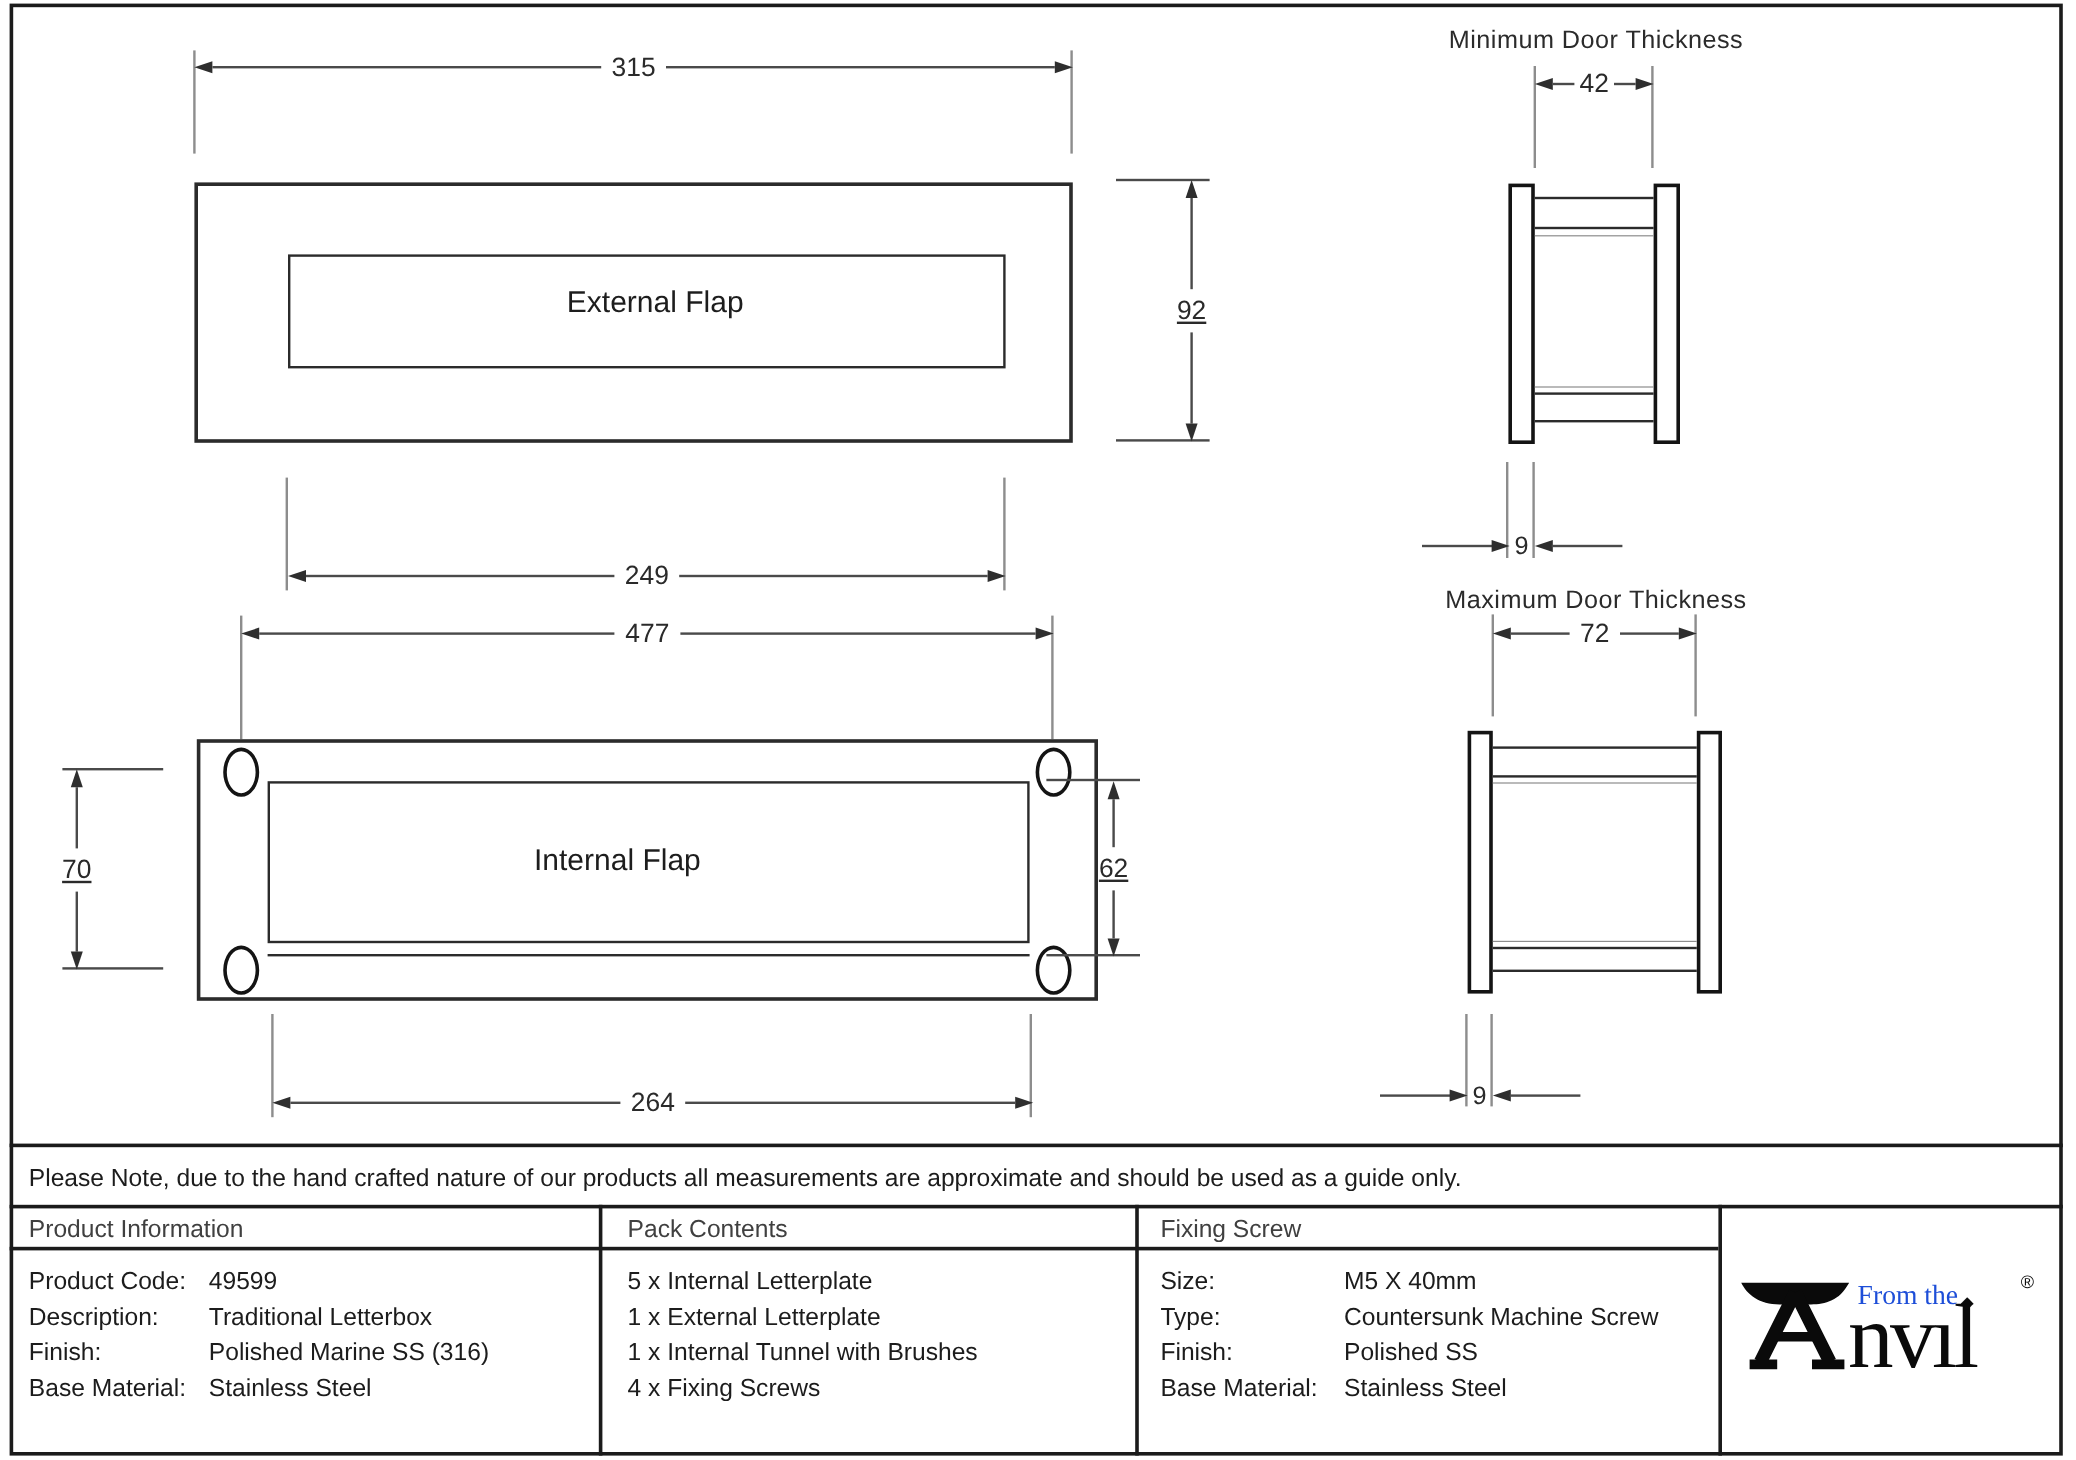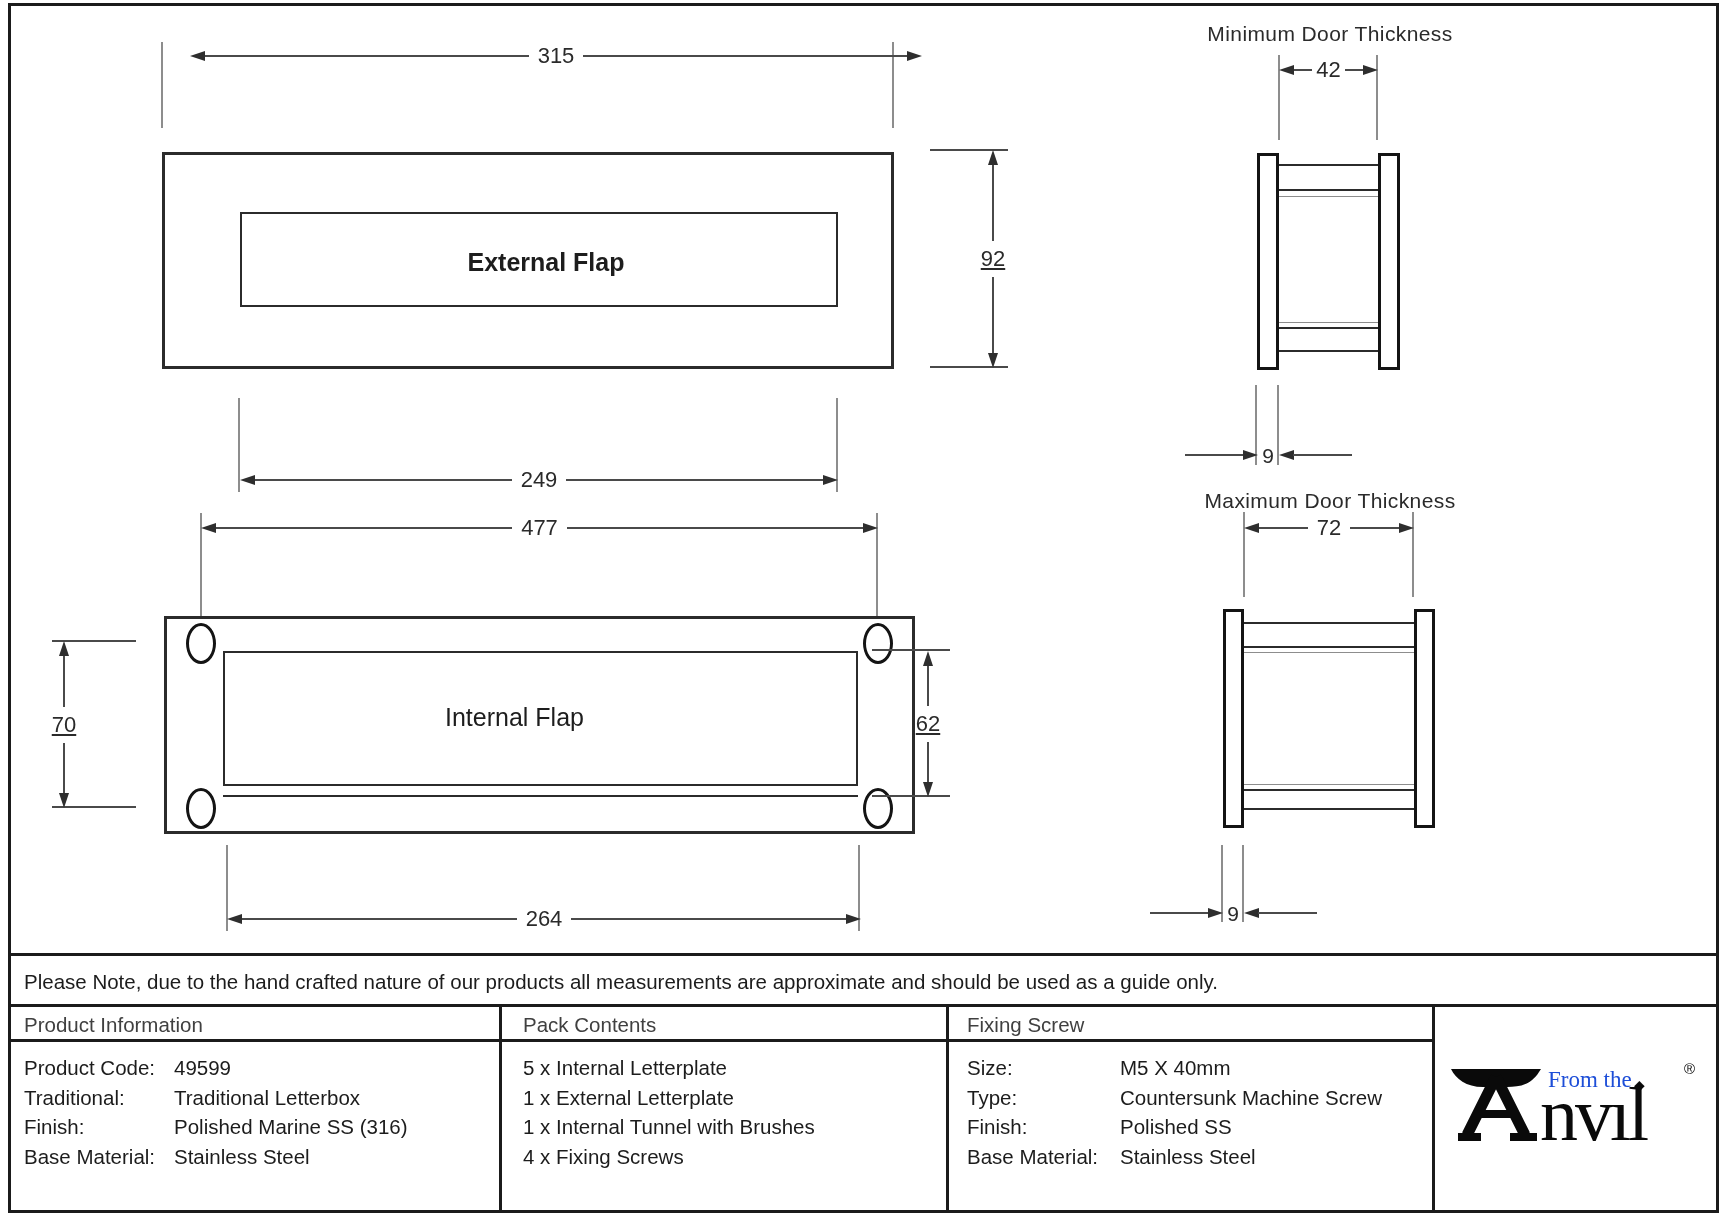--- a/index.html
+++ b/index.html
@@ -43,25 +43,25 @@
 </style>
 </head>
 <body>
 
 <div class="sheet">
 
   <div class="abs" style="left:8px;top:3px;width:1711px;height:1210px;border:3px solid #1b1b1b;box-sizing:border-box;"></div>
 
   <div class="rect" style="left:162px;top:152px;width:732px;height:217px;"></div>
   <div class="rect" style="left:240px;top:212px;width:598px;height:95px;border-width:2.5px;"></div>
-  <div class="flaplbl" style="left:240px;top:248px;width:612px;font-weight:bold;">External Flap</div>
+  <div class="flaplbl" style="left:240px;top:238px;width:612px;">External Flap</div>
 
   <div class="ext" style="left:161px;top:42px;height:86px;"></div>
   <div class="ext" style="left:892px;top:42px;height:86px;"></div>
-  <div class="hdim" style="left:162px;top:43px;width:732px;padding-left:28px;">
+  <div class="hdim" style="left:162px;top:43px;width:732px;">
     <div class="arr-l"></div>
     <div class="seg"></div>
     <div class="dimlbl">315</div>
     <div class="seg"></div>
     <div class="arr-r"></div>
   </div>
 
   <div class="tick" style="left:930px;top:149px;width:78px;"></div>
   <div class="tick" style="left:930px;top:366px;width:78px;"></div>
   <div class="vdim" style="left:980px;top:150px;height:218px;">
@@ -199,21 +199,21 @@
   <div class="vborder" style="left:499px;top:1004px;height:209px;"></div>
   <div class="vborder" style="left:946px;top:1004px;height:209px;"></div>
   <div class="vborder" style="left:1432px;top:1004px;height:209px;"></div>
 
   <div class="th" style="left:24px;">Product Information</div>
   <div class="th" style="left:523px;">Pack Contents</div>
   <div class="th" style="left:967px;">Fixing Screw</div>
 
   <div class="td" style="left:24px;top:1056px;">Product Code:</div>
   <div class="td" style="left:174px;top:1056px;">49599</div>
-  <div class="td" style="left:24px;top:1086px;">Traditional:</div>
+  <div class="td" style="left:24px;top:1086px;">Description:</div>
   <div class="td" style="left:174px;top:1086px;">Traditional Letterbox</div>
   <div class="td" style="left:24px;top:1115px;">Finish:</div>
   <div class="td" style="left:174px;top:1115px;">Polished Marine SS (316)</div>
   <div class="td" style="left:24px;top:1145px;">Base Material:</div>
   <div class="td" style="left:174px;top:1145px;">Stainless Steel</div>
 
   <div class="td" style="left:523px;top:1056px;">5 x Internal Letterplate</div>
   <div class="td" style="left:523px;top:1086px;">1 x External Letterplate</div>
   <div class="td" style="left:523px;top:1115px;">1 x Internal Tunnel with Brushes</div>
   <div class="td" style="left:523px;top:1145px;">4 x Fixing Screws</div>

